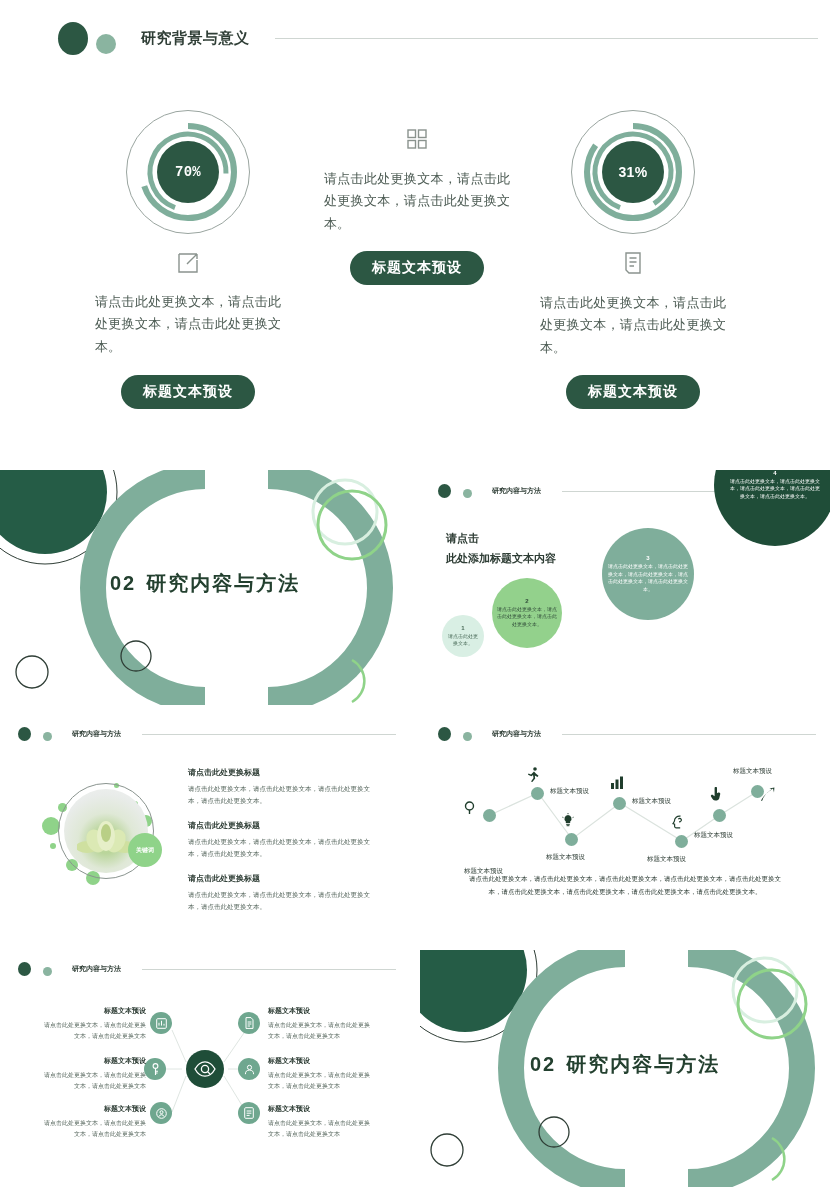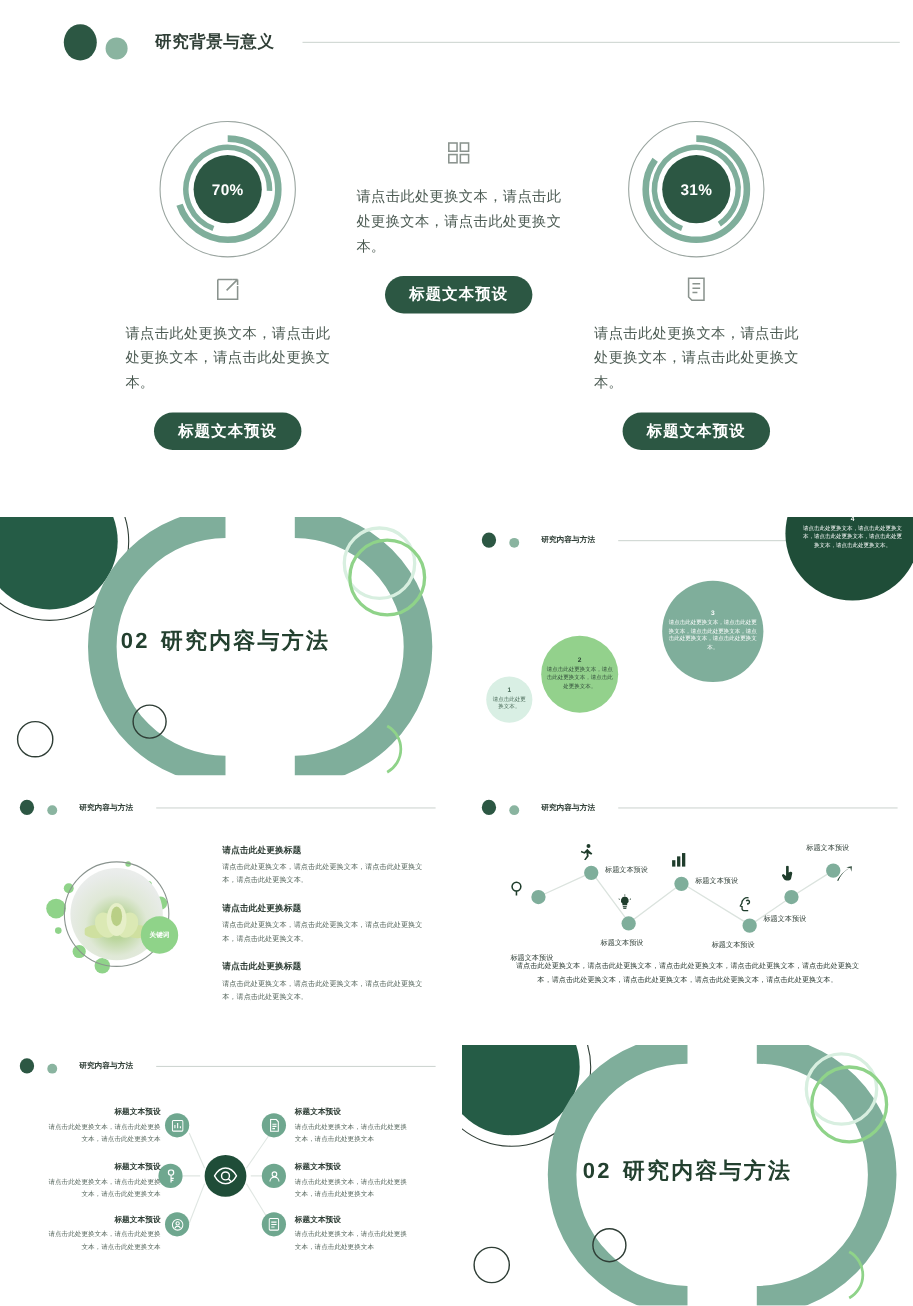--- a/index.html
+++ b/index.html
@@ -23,21 +23,21 @@
 
   
   #slide1 { left:0; top:0; width:830px; height:450px; }
   #s1-header { left: 58px; top: 22px; width: 760px; }
   #s1-header .dot-big   { width: 30px; height: 33px; }
   #s1-header .dot-small { width: 20px; height: 20px; margin-left:-7px; align-self:flex-end; margin-bottom:1px;}
   #s1-header .htitle    { font-size: 15px; margin-left: 10px; letter-spacing:.5px;}
   #s1-header .hrule     { margin-left: 10px; }
 
   .col { position: absolute; width: 190px; text-align: center; }
-  .col.c1 { left: 112px; top: 110px; }
+  .col.c1 { left: 93px; top: 110px; font-family: Liberation Mono, monospace; }
   .col.c2 { left: 322px; top: 110px; }
   .col.c3 { left: 538px; top: 110px; }
 
   .ring-wrap { position: relative; width: 124px; height: 124px; margin: 0 auto; }
   .ring-outline { position:absolute; inset:0; border:1px solid #9aa5a0; border-radius:50%; }
   .ring-arc { position:absolute; left:9px; top:9px; width:106px; height:106px; }
   .ring-center {
     position:absolute; left:31px; top:31px; width:62px; height:62px;
     border-radius:50%; background:#2c5743; color:#fff;
     display:flex; align-items:center; justify-content:center;
@@ -104,21 +104,21 @@
     overflow:hidden;
   }
   .lotus { position:absolute; left:50%; top:58%; transform:translate(-50%,-50%); }
   .bubdot { position:absolute; border-radius:50%; background:#8fd389; }
   .kw-badge {
     position:absolute; left:92px; top:56px; width:34px; height:34px; border-radius:50%;
     background:#8fd389; color:#fff; font-size:6px; font-weight:bold;
     display:flex; align-items:center; justify-content:center;
   }
 
-  .txtblocks { position:absolute; left:202px; top:52px; width:190px; }
+  .txtblocks { position:absolute; left:188px; top:52px; width:190px; }
   .tb { margin-bottom: 13px; }
   .tb h4 { font-size: 8px; color:#2f3e36; margin-bottom:5px; }
   .tb p  { font-size: 6.5px; color:#5a6a61; line-height:1.85; }
 
   
   #s5-header { left: 18px; top: 12px; width: 378px; }
   #s5-header .dot-big   { width: 13px; height: 14px; }
   #s5-header .dot-small { width: 9px; height: 9px; margin-left:-3px; align-self:flex-end;}
   #s5-header .htitle    { font-size: 7px; margin-left: 5px; }
   #s5-header .hrule     { margin-left: 6px; }
@@ -238,20 +238,24 @@
   </div>
 
   <div class="slide" id="slide3">
     <div class="shdr" id="s3-header">
       <span class="dot-big"></span>
       <span class="dot-small"></span>
       <span class="htitle">研究内容与方法</span>
       <span class="hrule"></span>
     </div>
 
+    <div class="s3-heading">
+      <div>请点击</div>
+      <div>此处添加标题文本内容</div>
+    </div>
 
     <div class="bub" id="bub1">
       <span class="bnum">1</span>
       <span class="btxt">请点击此处更换文本。</span>
     </div>
     <div class="bub" id="bub2">
       <span class="bnum">2</span>
       <span class="btxt">请点击此处更换文本，请点击此处更换文本，请点击此处更换文本。</span>
     </div>
     <div class="bub" id="bub3">

